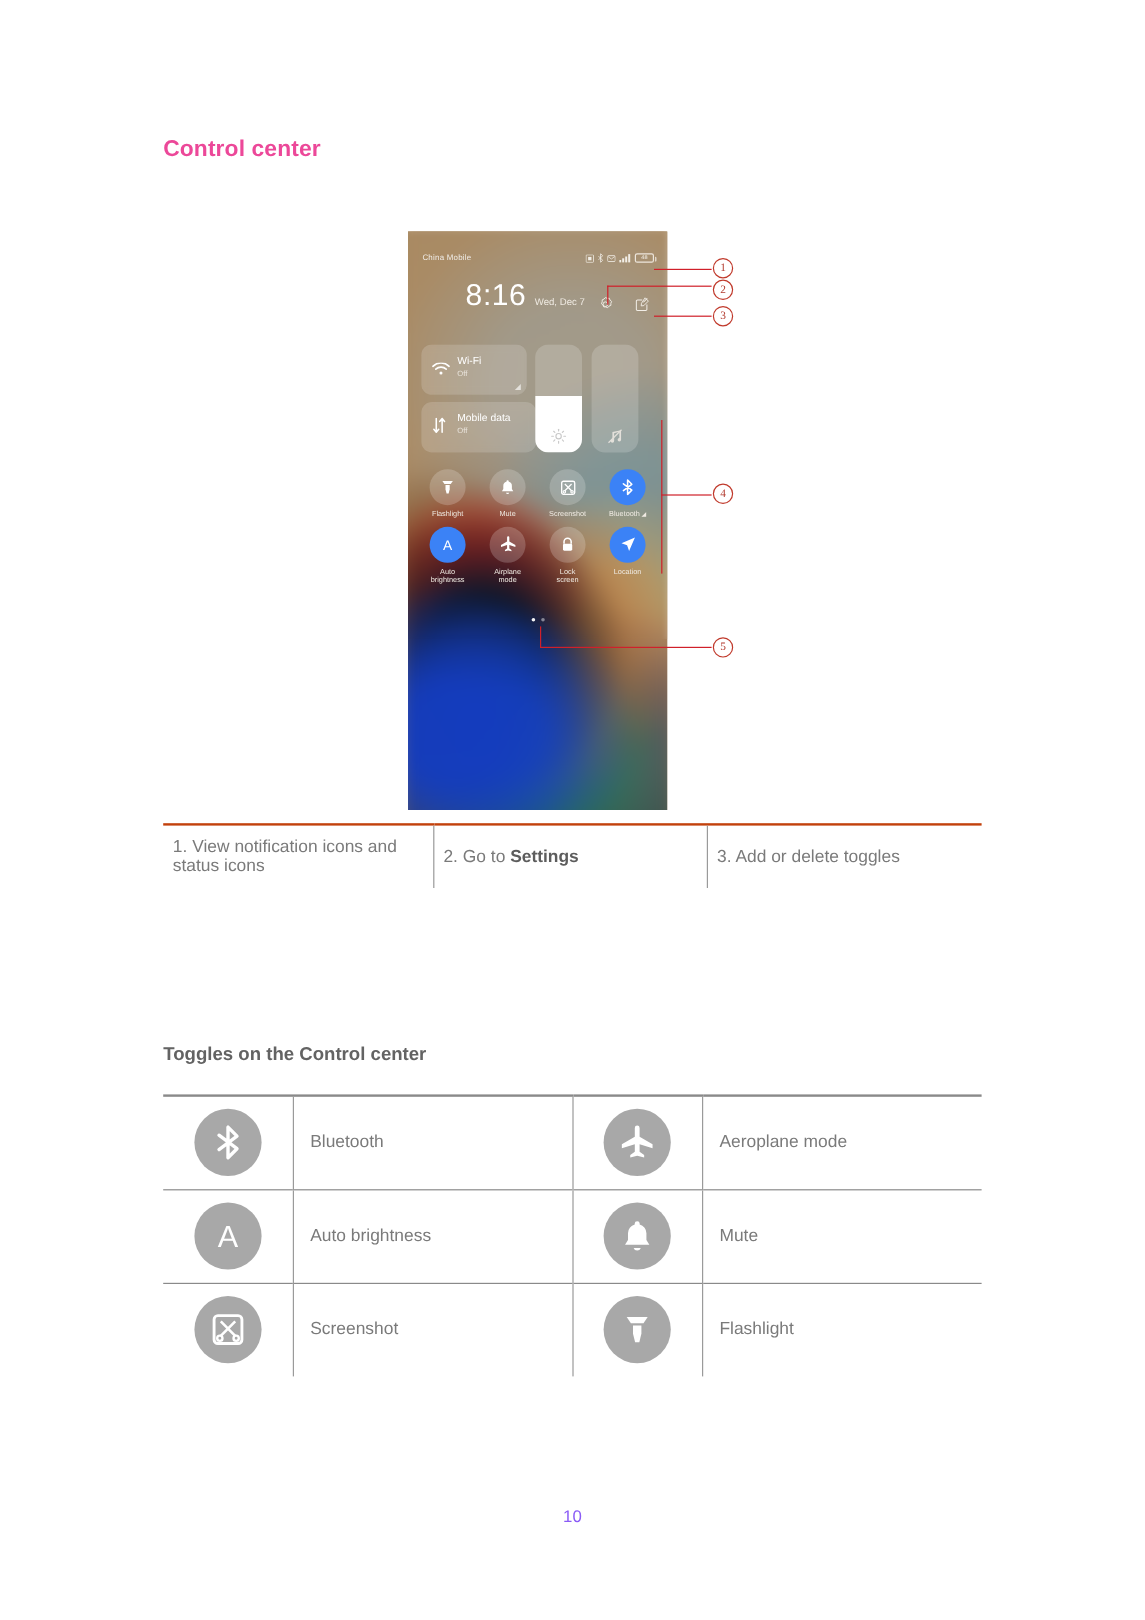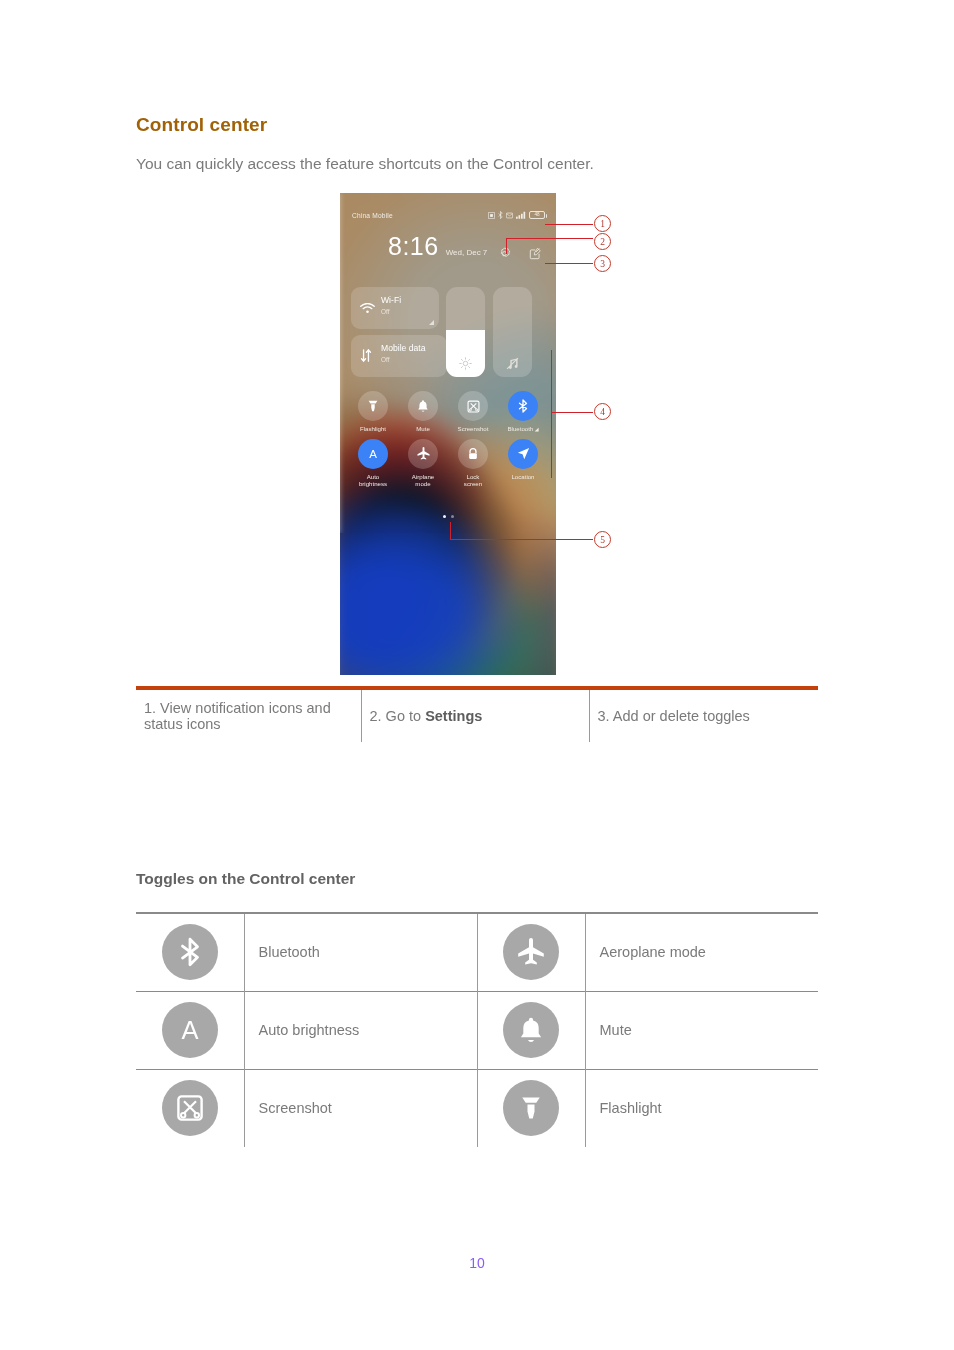--- a/index.html
+++ b/index.html
@@ -10,21 +10,21 @@
     font-family: "Liberation Sans", sans-serif;
     color: #6b6b6b;
     position: relative;
     overflow: hidden;
   }
   .page { position:absolute; left:0; top:0; width:954px; height:1350px; }
 
   
   .h1 {
     position:absolute; left:136px; top:114px;
-    font-size:19px; font-weight:bold; color:#a16207;
+    font-size:19px; font-weight:bold; color:#ec4899;
     letter-spacing:.1px;
   }
   .intro {
     position:absolute; left:136px; top:155px;
     font-size:15.5px; color:#7a7a7a;
   }
 
   
   .phone {
     position:absolute; left:340px; top:193px;
@@ -128,21 +128,21 @@
   .ln { position:absolute; background:#d0202a; }
   .lnh { height:1.4px; }
   .lnv { width:1.4px; }
 
   
   .tbl { position:absolute; border-collapse:collapse; font-size:14.5px; color:#7a7a7a; }
   .tbl td { vertical-align:middle; padding:10px 12px 10px 8px; }
 
   #steps-table { left:136px; top:686px; width:682px; }
   #steps-table td { border-left:1px solid #9a9a9a; border-right:1px solid #9a9a9a; }
-  #steps-table tr.top td { border-top:4px solid #c2410c; }
+  #steps-table tr.top td { border-top:2px solid #c2410c; }
   #steps-table tr.mid td { border-top:1px solid #8a8a8a; }
   #steps-table tr.last td { border-bottom:2px solid #8a8a8a; }
   #steps-table td:first-child { border-left:none; }
   #steps-table td:last-child { border-right:none; }
   #steps-table td.c1 { width:225px; }
   #steps-table td.c2 { width:228px; }
   #steps-table td.c3 { width:229px; }
   #steps-table b { color:#5d5d5d; }
 
   .h2 { position:absolute; left:136px; top:870px; font-size:15.5px; font-weight:bold; color:#636363; }
@@ -166,21 +166,20 @@
     position:absolute; left:0; top:1255px; width:954px;
     text-align:center; font-size:14px; color:#8b5cf6;
   }
 </style>
 </head>
 <body>
 
 <div class="page">
 
   <div class="h1">Control center</div>
-  <div class="intro">You can quickly access the feature shortcuts on the Control center.</div>
 
   <div class="phone">
     <div class="wall"></div>
     <div class="panel"></div>
 
     <div class="statusbar">
       <div class="carrier">China Mobile</div>
       <div class="sysicons">
         <svg width="7" height="7" viewBox="0 0 10 10">
             <rect x="0.5" y="0.5" width="9" height="9" rx="1" fill="none" stroke="#f2eee7" stroke-width="1"></rect>

